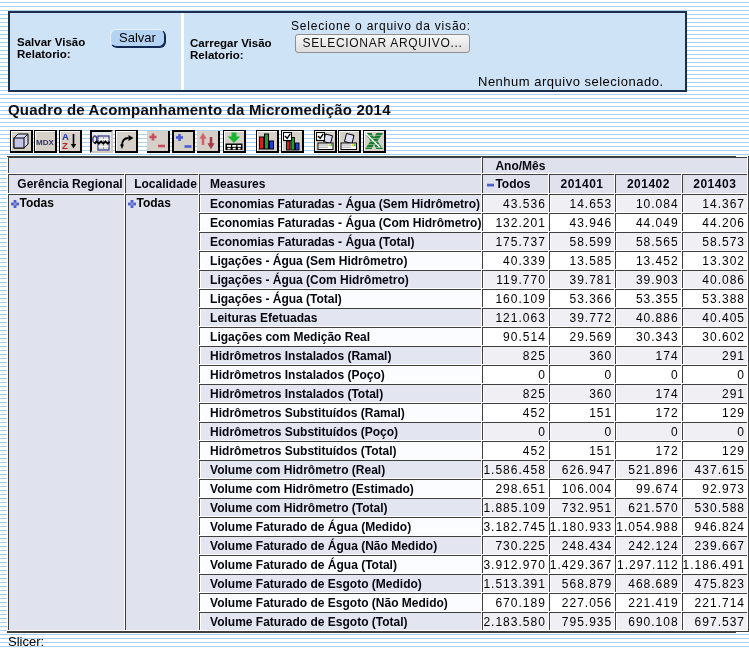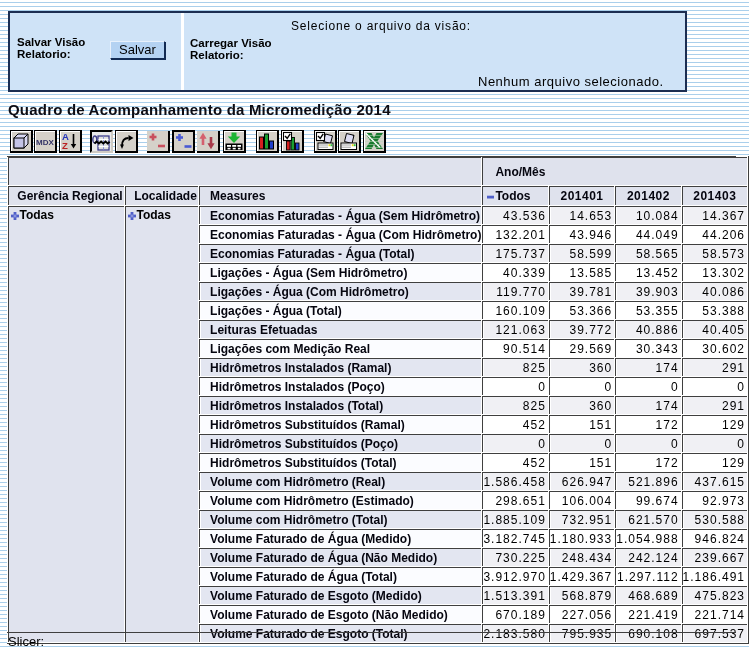--- a/index.html
+++ b/index.html
@@ -54,23 +54,24 @@
 tr.even td.val { background:#ffffff; }
 
 #slicer { left:8px; top:634px; font-size:13px; color:#000; }
 </style>
 </head>
 <body>
 
 <div id="panel" class="abs">
   <div id="pdivider" class="abs"></div>
   <div class="plabel abs" style="left:7px; top:23px;">Salvar Visão<br>Relatorio:</div>
-  <div class="btnblue abs" style="left:100px; top:28px; width:55px; height:18px; line-height:16px;">Salvar</div>
+  <div class="btnblue abs" style="left:100px; top:16px; width:55px; height:18px; line-height:16px;border-radius:6px;">Salvar</div>
   <div class="plabel abs" style="left:180px; top:24px;">Carregar Visão<br>Relatorio:</div>
   <div class="abs" style="left:281px; top:6px; font-size:12px; letter-spacing:0.8px;">Selecione o arquivo da visão:</div>
+  <div id="filebtn" class="abs" style="left:285px; top:21px; width:175px; height:19px; line-height:17px;">SELECIONAR ARQUIVO...</div>
   <div class="abs" style="left:468px; top:24px; font-size:13px; letter-spacing:0.5px;margin-top:37px;">Nenhum arquivo selecionado.</div>
 </div>
 
 <div id="title" class="abs">Quadro de Acompanhamento da Micromedição 2014</div>
 
 <div id="toolbar">
     <div class="tbtn abs" style="left:10px;">
       <svg width="20" height="20" viewBox="0 0 20 20">
         <polygon points="3,7 7,3 17,3 17,13 13,17 3,17" fill="#d8d8f2" stroke="#000" stroke-width="1"></polygon>
         <rect x="3" y="7" width="10" height="10" fill="#c4c4e6" stroke="#000" stroke-width="1"></rect>
@@ -200,21 +201,21 @@
 <colgroup>
 <col style="width:117px">
       <col style="width:74px">
       <col style="width:281px">
 <col style="width:63px">
       <col style="width:62px">
       <col style="width:62px">
       <col style="width:61px">
 </colgroup>
 <tbody>
-      <tr style="height:28px">
+      <tr style="height:16px">
         <th colspan="3"></th>
         <th class="hl" colspan="4" style="padding-left:12px">Ano/Mês</th>
       </tr>
 <tr style="height:19px">
         <th class="hc" style="padding-left:7px">Gerência Regional</th>
         <th class="hc" style="padding-left:7px">Localidade</th>
         <th class="hl">Measures</th>
         <th class="hl" style="padding-left:4px"><svg width="7" height="8" viewBox="0 0 7 8" style="vertical-align:-0.5px; margin-right:1px;">
             <rect x="0" y="2.7" width="7" height="2.8" fill="#5060c8"></rect>
           </svg>Todos</th>

